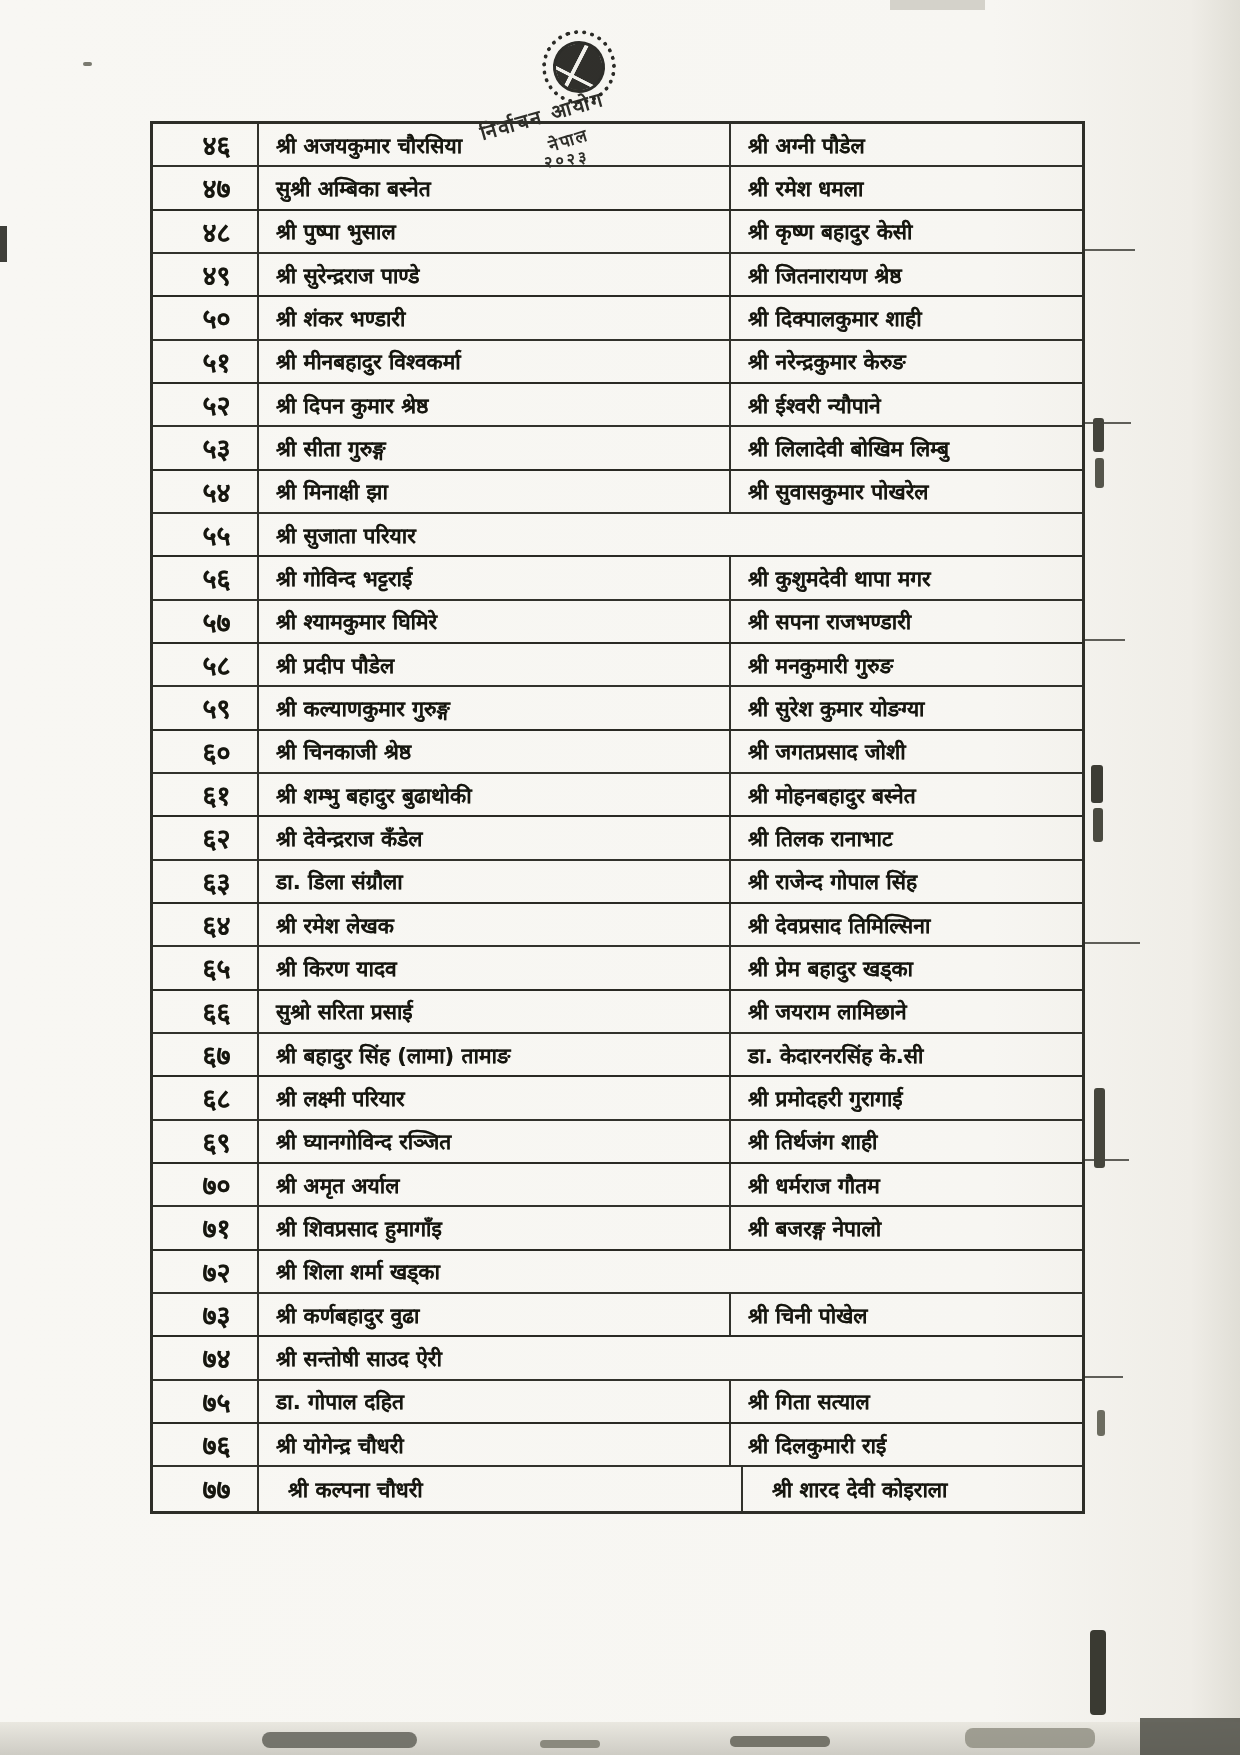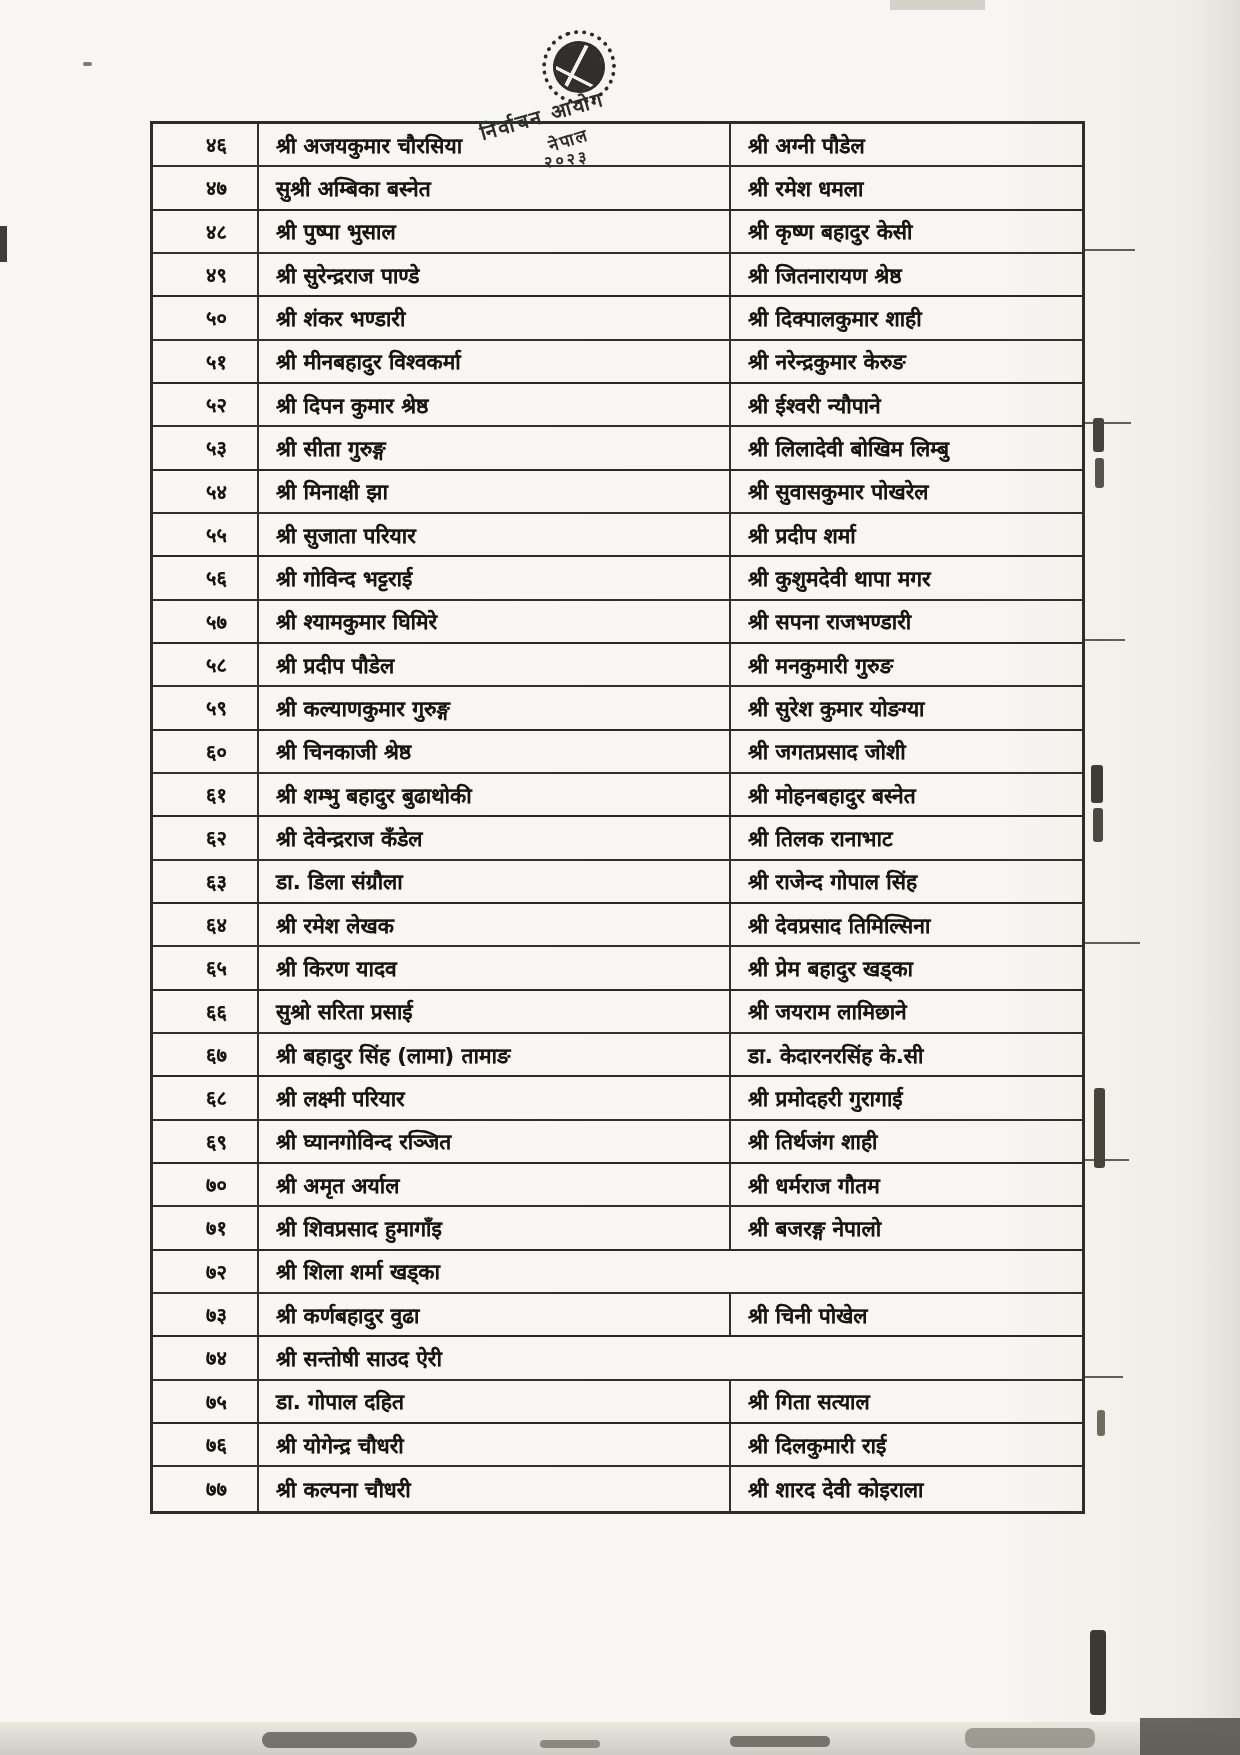--- a/index.html
+++ b/index.html
@@ -11,30 +11,30 @@
   
   .doc-table{
     position:absolute;left:150px;top:121px;width:935px;
     border:3px solid #2e2e28;background:transparent;box-sizing:border-box;
   }
   .trow{
     display:grid;grid-template-columns:106px 472px 351px;
     height:43.34px;box-sizing:border-box;border-bottom:2px solid #32322c;
   }
   .trow:nth-child(even){border-bottom-color:#2a2a24;}
-  .trow:last-child{border-bottom:none;}
+  .trow:last-child{border-bottom:none;gap:12px;}
   .cell{
     box-sizing:border-box;border-right:2px solid #32322c;
     display:flex;align-items:center;
     font-size:21px;font-weight:700;color:#16160f;
     white-space:nowrap;overflow:visible;
     text-shadow:0 0 0.5px rgba(20,20,10,.55);
   }
   .cell:last-child{border-right:none;}
-  .cell-sn{justify-content:center;font-size:20px;padding-left:23px;}
+  .cell-sn{justify-content:center;font-size:27px;padding-left:23px;}
   .cell-left-name,.cell-right-name{padding-left:17px;}
   
   .seal{position:absolute;left:470px;top:20px;width:230px;height:150px;color:#24241f;pointer-events:none;}
   .seal-badge{
     position:absolute;left:72px;top:10px;width:74px;height:74px;border-radius:50%;
     border:4px dotted #1c1c18;box-sizing:border-box;transform:rotate(-18deg);
     background:#f6f5f1;opacity:.93;
   }
   .seal-core{
     position:absolute;left:7px;top:7px;width:52px;height:52px;border-radius:50%;
@@ -111,21 +111,20 @@
         <div class="cell cell-right-name">श्री लिलादेवी बोखिम लिम्बु</div>
       </div>
       <div class="trow">
         <div class="cell cell-sn">५४</div>
         <div class="cell cell-left-name">श्री मिनाक्षी झा</div>
         <div class="cell cell-right-name">श्री सुवासकुमार पोखरेल</div>
       </div>
       <div class="trow">
         <div class="cell cell-sn">५५</div>
         <div class="cell cell-left-name">श्री सुजाता परियार</div>
-        <div class="cell cell-right-name">श्री प्रदीप शर्मा</div>
       </div>
       <div class="trow">
         <div class="cell cell-sn">५६</div>
         <div class="cell cell-left-name">श्री गोविन्द भट्टराई</div>
         <div class="cell cell-right-name">श्री कुशुमदेवी थापा मगर</div>
       </div>
       <div class="trow">
         <div class="cell cell-sn">५७</div>
         <div class="cell cell-left-name">श्री श्यामकुमार घिमिरे</div>
         <div class="cell cell-right-name">श्री सपना राजभण्डारी</div>

